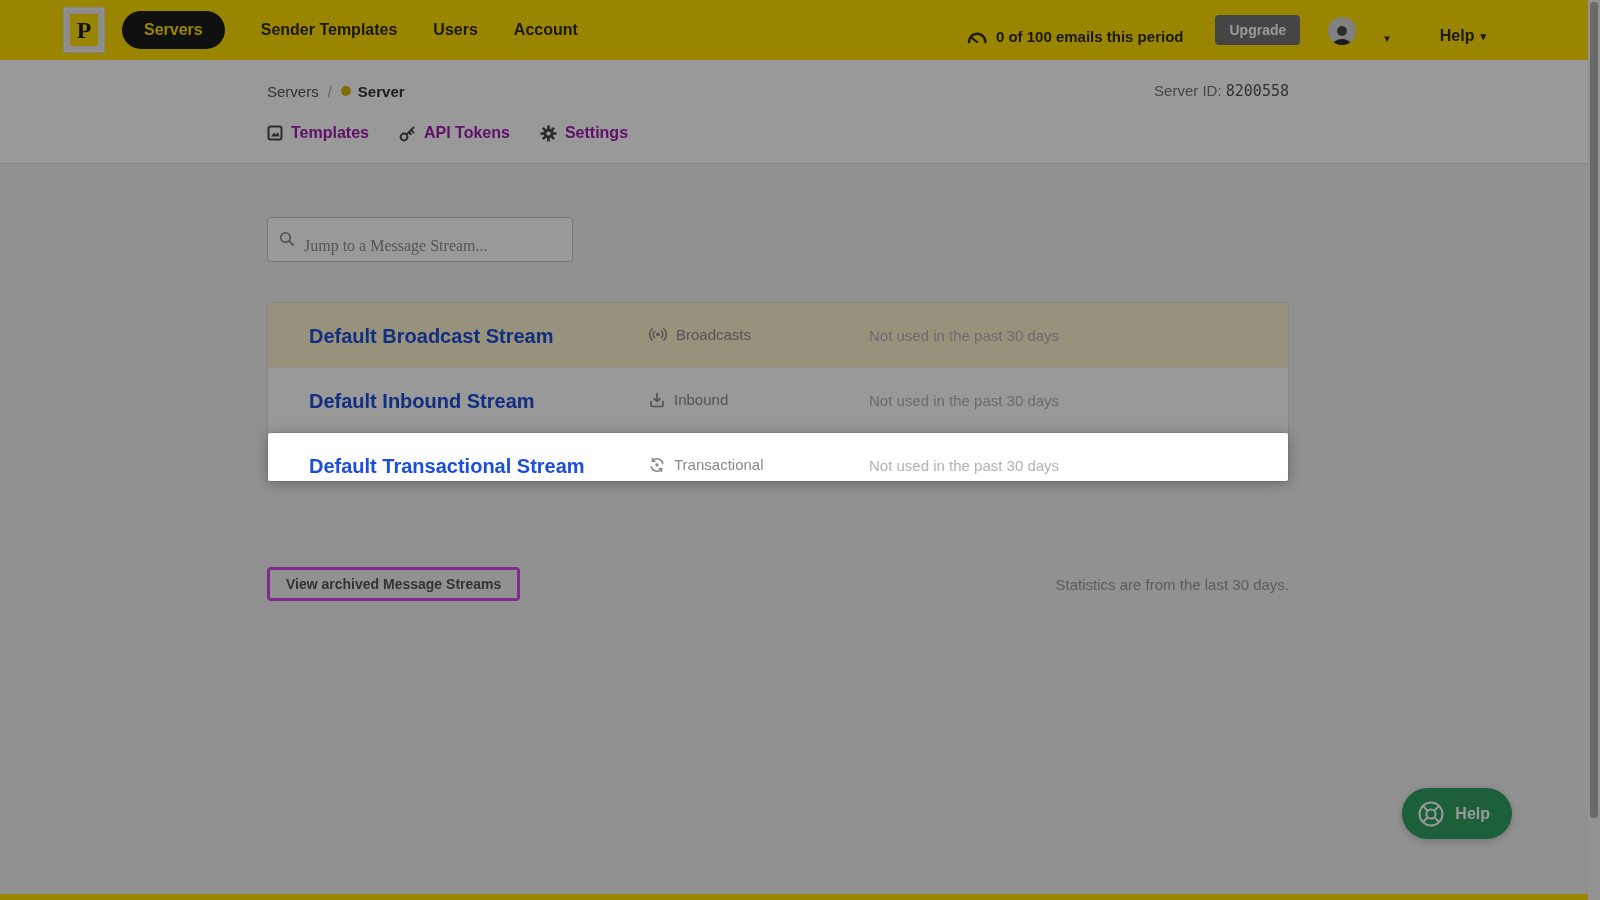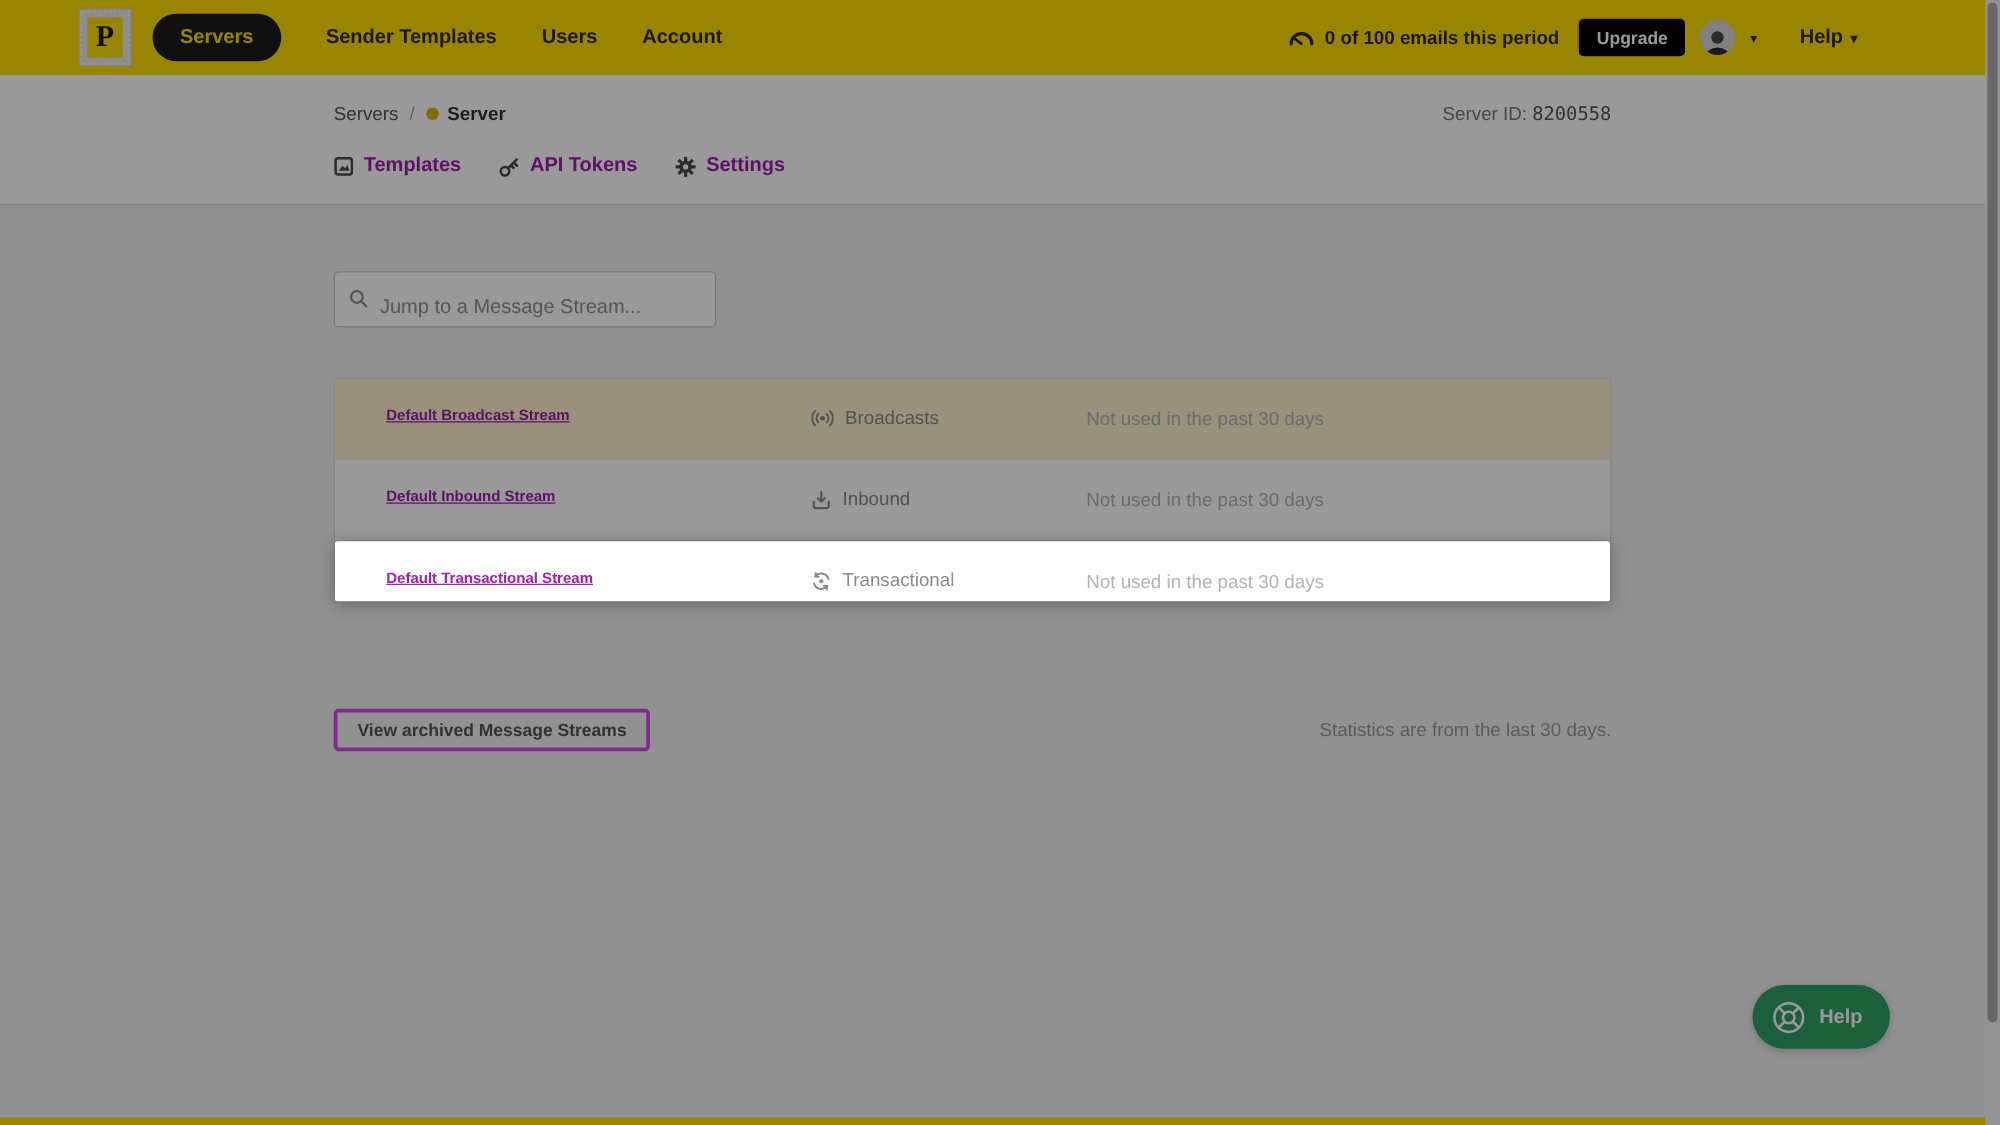--- a/index.html
+++ b/index.html
@@ -9,23 +9,23 @@
   
   .topbar { position:absolute; top:0; left:0; width:1600px; height:60px; background:#ffde00;
             display:flex; align-items:center; padding:0 114px 0 64px; }
   .stamp { width:40px; height:44px; background:#e9e9e9; border:2px dotted #f7f7f7; outline:1px solid #dcdcdc;
            display:flex; align-items:center; justify-content:center; margin-right:18px; }
   .stamp-inner { width:28px; height:32px; background:#ffde00; display:flex; align-items:center; justify-content:center;
                  font-family:"Liberation Serif", serif; font-weight:bold; font-size:24px; color:#1a1a1a; }
   .nav { display:flex; align-items:center; gap:36px; }
   .nav-item { font-size:16px; font-weight:bold; color:#2e2a10; cursor:pointer; }
   .nav-item.active { background:#1b1b1b; color:#ffde00; padding:10px 22px; border-radius:999px; }
-  .topbar-right { margin-left:auto; display:flex; align-items:center; gap:12px; }
+  .topbar-right { margin-left:auto; display:flex; align-items:flex-end; gap:28px; }
   .usage { display:flex; align-items:center; gap:8px; font-size:15px; font-weight:bold; color:#2e2a10; margin-right:4px; }
-  .upgrade-btn { background:#000000; color:#fff; font-size:14px; font-weight:bold; border:none;
+  .upgrade-btn { background:#737373; color:#fff; font-size:14px; font-weight:bold; border:none;
                  padding:7px 14px; border-radius:4px; cursor:pointer; }
   .avatar { width:28px; height:28px; border-radius:50%; background:#d8d8d8; overflow:hidden; display:flex;
             align-items:flex-end; justify-content:center; cursor:pointer; }
   .caret { font-size:11px; color:#2e2a10; }
   .help-menu { display:flex; align-items:center; gap:6px; font-size:16px; font-weight:bold; color:#2e2a10;
                margin-left:22px; cursor:pointer; }
 
   
   .page-head { position:absolute; top:60px; left:0; width:1600px; height:104px; background:#ffffff;
                border-bottom:1px solid #dddddd; }
@@ -40,36 +40,36 @@
   .tabs { position:absolute; left:267px; bottom:0; display:flex; gap:30px; }
   .tab { display:flex; align-items:center; gap:8px; font-size:16px; font-weight:bold; color:#a21caf;
          padding-bottom:18px; cursor:pointer; border-bottom:3px solid transparent; }
   .tab.active { color:#2f9e63; border-bottom-color:#2f9e63; }
 
   
   .content { position:absolute; left:267px; top:164px; width:1022px; }
   .toolbar { position:absolute; top:53px; left:0; width:1022px; display:flex; justify-content:space-between; }
   .search-box { position:relative; width:306px; }
   .search-box input { width:306px; height:45px; border:1px solid #c9c9c9; border-radius:4px; background:#fff;
-                      padding:12px 12px 0 36px; font-size:16px; color:#333; font-family:Liberation Sans, sans-serif; }
+                      padding:12px 12px 0 36px; font-size:16px; color:#333; font-family:Liberation Serif, serif; }
   .search-box input::placeholder { color:#8f8f8f; }
   .search-ico { position:absolute; left:12px; top:14px; }
   .create-btn { height:46px; padding:0 24px; background:#fdfdfd; border:1px solid #1d7fc0; border-radius:4px;
                 color:#15679e; font-size:15px; font-weight:bold; cursor:pointer; font-family:"Liberation Sans",sans-serif; }
 
   .stream-table { position:absolute; top:138px; left:0; width:1022px; border:1px solid #e2e2e2; border-radius:3px; background:#fff; }
   .t-head { position:relative; height:43px; background:#efefef; border-bottom:1px solid #e2e2e2; border-radius:3px 3px 0 0; }
   .t-head span { position:absolute; top:14px; font-size:13.5px; color:#8a8a8a; }
   .t-row { position:relative; height:65px; background:#fff; border-bottom:1px solid #eeeeee; }
   .t-row.cream { background:#fdf4d0; }
   .t-row:last-child { border-bottom:none; }
   .t-row.spotlight { z-index:60; height:48px; background:#ffffff; border-radius:2px;
                      box-shadow:0 2px 14px rgba(0,0,0,0.30); border-bottom:none; }
-  .cell-name { position:absolute; left:41px; top:22px; font-size:12px; font-weight:bold; color:#a21caf;
-               text-decoration:underline; cursor:pointer; }
+  .cell-name { position:absolute; left:41px; top:22px; font-size:20px; font-weight:bold; color:#1d4ed8;
+               cursor:pointer; }
   .cell-type { position:absolute; left:381px; top:23px; font-size:15px; color:#8a8a8a; display:flex; align-items:center; gap:9px; }
   .cell-msg  { position:absolute; left:601px; top:24px; font-size:15px; color:#b3b3b3; }
   .col-0 { left:41px; } .col-1 { left:381px; } .col-2 { left:601px; } .col-3 { left:727px; } .col-4 { left:855px; }
 
   .table-foot { position:absolute; top:403px; left:0; width:1022px; display:flex; align-items:center; justify-content:space-between; }
   .archived-btn { height:34px; padding:0 16px; background:transparent; border:3px solid #d946ef; border-radius:4px;
                   color:#555; font-size:14px; font-weight:bold; cursor:pointer; font-family:"Liberation Sans",sans-serif; }
   .stats-note { font-size:15px; color:#9a9a9a; }
 
   

